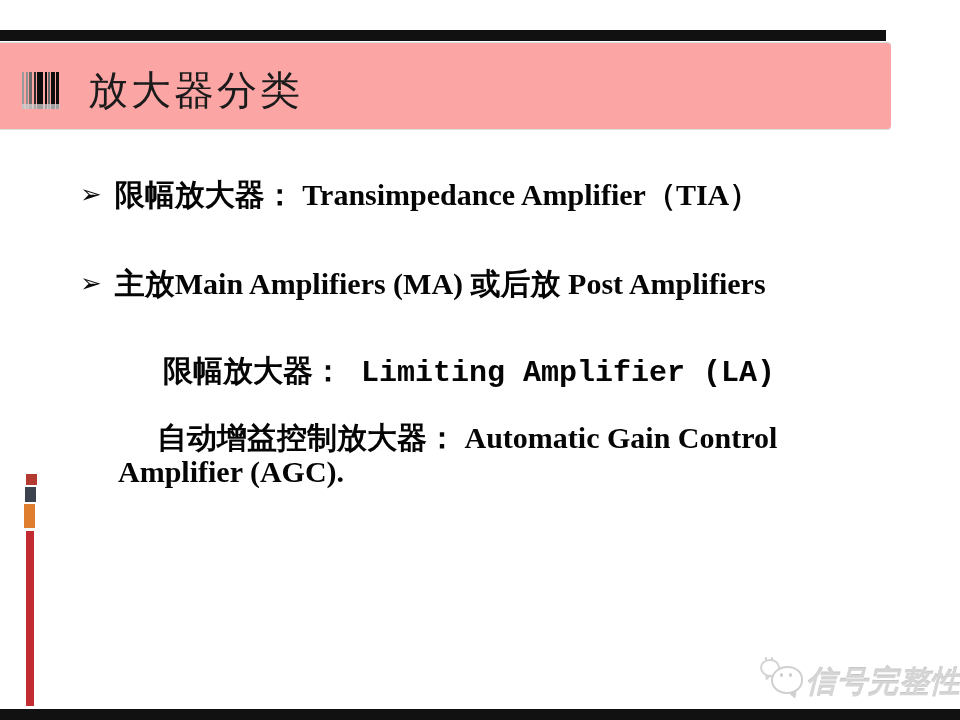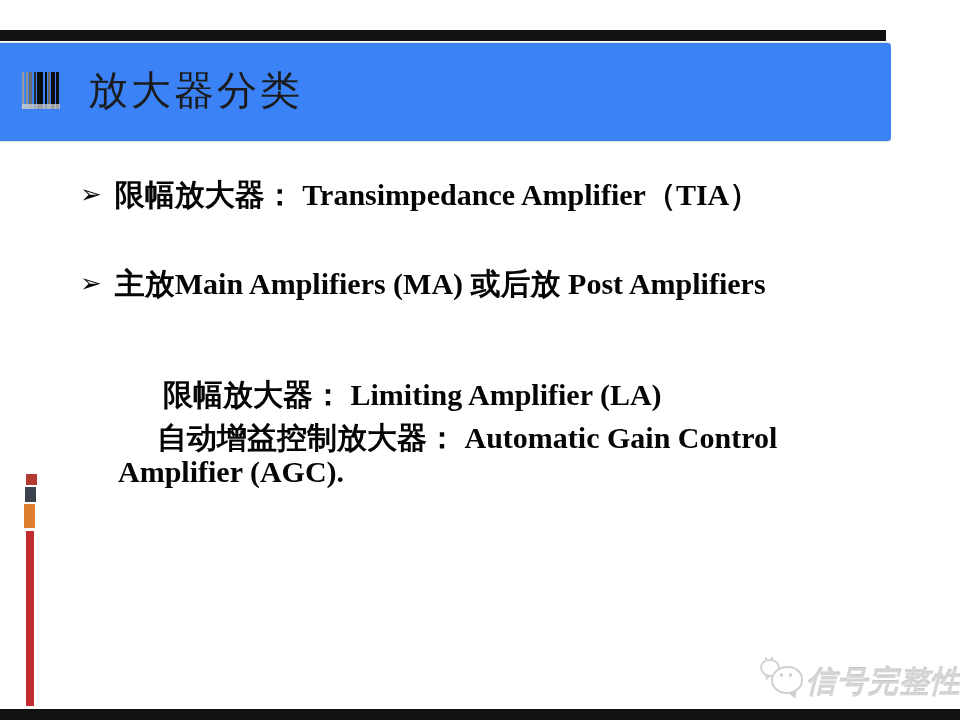--- a/index.html
+++ b/index.html
@@ -4,21 +4,21 @@
 <style>
   html,body{margin:0;padding:0;background:#ffffff;}
   .slide{position:relative;width:960px;height:720px;background:#ffffff;overflow:hidden;
          font-family:"Liberation Serif", serif;}
 
   
   .top-accent{position:absolute;left:0;top:30px;width:886px;height:11px;background:#111111;}
   .bottom-accent{position:absolute;left:0;top:709px;width:960px;height:11px;background:#111111;}
 
   
-  .title-band{position:absolute;left:0;top:42px;width:891px;height:100px;background:#3b82f6;
+  .title-band{position:absolute;left:0;top:42px;width:891px;height:88px;background:#fca5a5;
               border-top:1px solid #dcdcdc;border-bottom:1px solid #dedede;
               border-radius:0 4px 4px 0;box-sizing:border-box;}
   .page-title{position:absolute;left:88px;top:28px;font-size:40px;line-height:1;
               color:#1b1b1b;letter-spacing:3px;font-weight:500;white-space:nowrap;}
 
   
   .barcode{position:absolute;left:22px;top:29px;height:37px;display:flex;align-items:stretch;}
   .barcode span{display:block;height:100%;}
   .bc1{width:2px;background:#9a9a9a;margin-right:2px;}
   .bc2{width:2px;background:#8f8f8f;margin-right:1px;}
@@ -93,21 +93,21 @@
   <div class="bullet-line" style="left:80px;top:178px;">
     <span class="bullet-marker">➢</span>
     <span>限幅放大器： Transimpedance Amplifier（TIA）</span>
   </div>
 
   <div class="bullet-line" style="left:80px;top:267px;">
     <span class="bullet-marker">➢</span>
     <span>主放Main Amplifiers (MA) 或后放 Post Amplifiers</span>
   </div>
 
-  <div class="sub-line" style="left:163px;top:378px;">限幅放大器： Limiting Amplifier (LA)</div>
+  <div class="sub-line" style="left:163px;top:357px;font-family:Liberation Mono, monospace;">限幅放大器： Limiting Amplifier (LA)</div>
   <div class="sub-line" style="left:157px;top:421px;">自动增益控制放大器： Automatic Gain Control</div>
   <div class="sub-line" style="left:118px;top:455px;">Amplifier (AGC).</div>
 
   <div class="side-bar">
     <div class="seg seg-red-sq"></div>
     <div class="seg seg-dark"></div>
     <div class="seg seg-orange"></div>
     <div class="seg seg-long"></div>
   </div>
 

